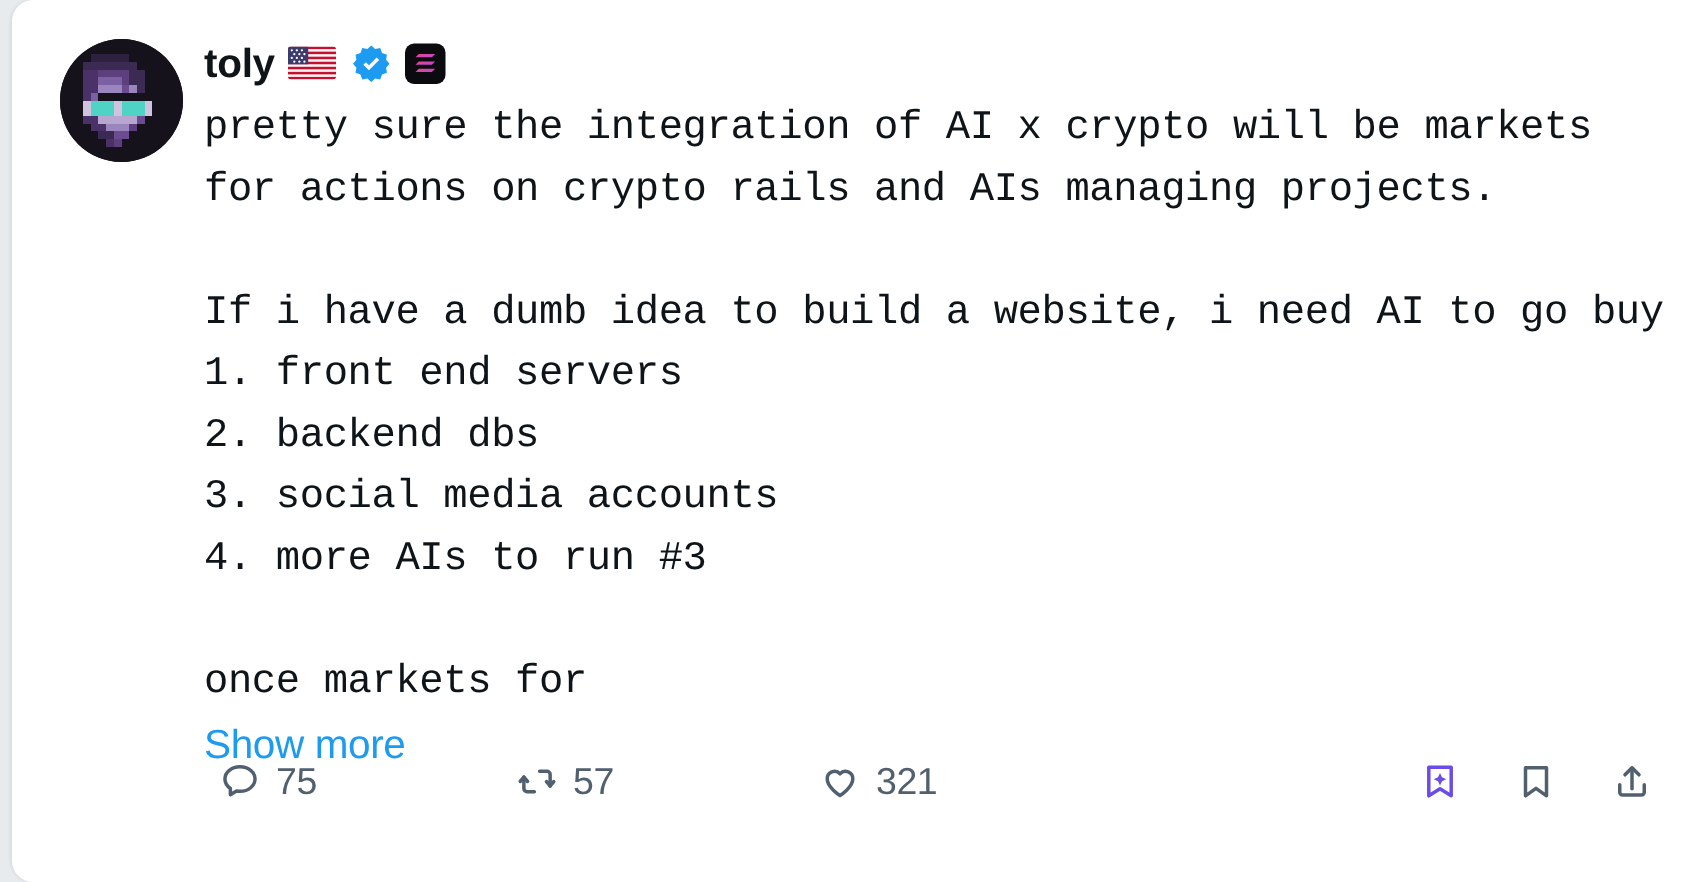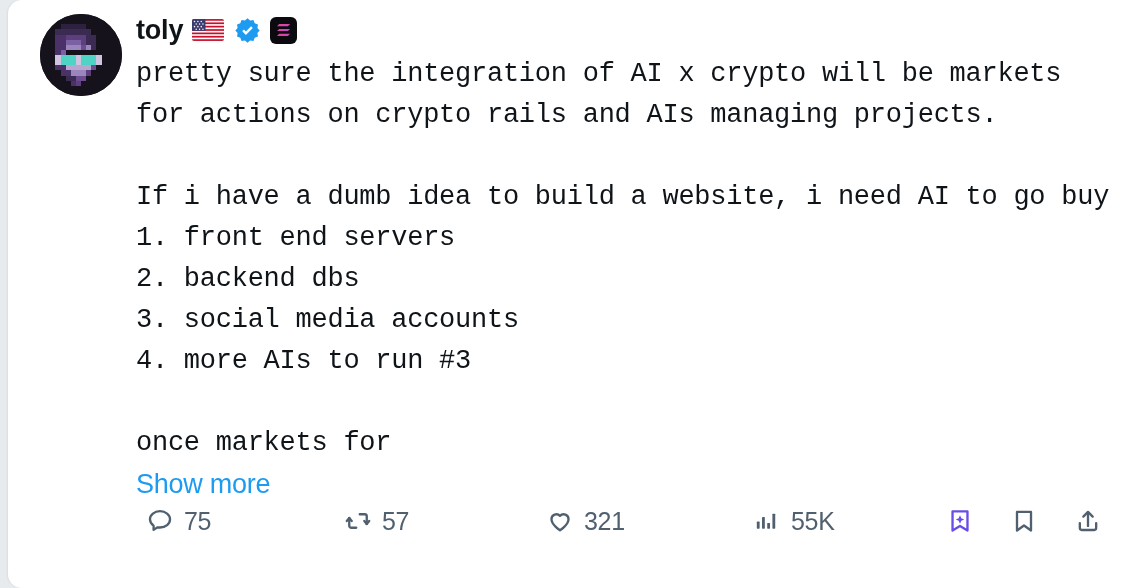--- a/index.html
+++ b/index.html
@@ -28,21 +28,21 @@
     height: 588px;
     background: #ffffff;
     border-top-left-radius: 14px;
     border-bottom-left-radius: 14px;
     box-shadow: -1px 0 2px rgba(0,0,0,0.06);
     box-sizing: border-box;
     overflow: hidden;
   }
   .tweet-inner {
     position: relative;
-    padding: 12px 20px 0 32px;
+    padding: 24px 20px 0 32px;
     display: flex;
     flex-direction: row;
     align-items: flex-start;
   }
 
   
   .avatar-wrap {
     flex: 0 0 auto;
     width: 82px;
     padding-top: 2px;
@@ -327,33 +327,20 @@
 
       <div class="action a-like">
         <span class="icon">
           <svg viewBox="0 0 24 24" width="28" height="28" fill="none" stroke="#51606f" stroke-width="2" stroke-linecap="round" stroke-linejoin="round">
             <path d="M12 20s-7.3-4.6-7.3-9.4A4.2 4.2 0 0 1 12 7.6a4.2 4.2 0 0 1 7.3 3C19.3 15.4 12 20 12 20z"></path>
           </svg>
         </span>
         <span class="count">321</span>
       </div>
 
-      <div class="action a-views">
-        <span class="icon">
-          <svg viewBox="0 0 24 24" width="26" height="26">
-            <g fill="#51606f">
-              <rect x="2.6" y="12.5" width="2.6" height="6.6" rx="0.6"></rect>
-              <rect x="7.4" y="8.2" width="2.6" height="10.9" rx="0.6"></rect>
-              <rect x="12.2" y="13.8" width="2.6" height="5.3" rx="0.6"></rect>
-              <rect x="17" y="5.2" width="2.6" height="13.9" rx="0.6"></rect>
-            </g>
-          </svg>
-        </span>
-        <span class="count">55K</span>
-      </div>
 
       <div class="action a-grok">
         <span class="icon grok-icon">
           <svg viewBox="0 0 24 24" width="30" height="30" fill="none" stroke="#6c4ce8" stroke-width="2" stroke-linecap="round" stroke-linejoin="round">
             <path d="M5.6 3.8h12.8v16.4l-6.4-4-6.4 4z"></path>
             <path fill="#6c4ce8" stroke="none" d="M12 7.1l1.15 2.45L15.6 10.7l-2.45 1.15L12 14.3l-1.15-2.45L8.4 10.7l2.45-1.15z"></path>
           </svg>
         </span>
       </div>
 

